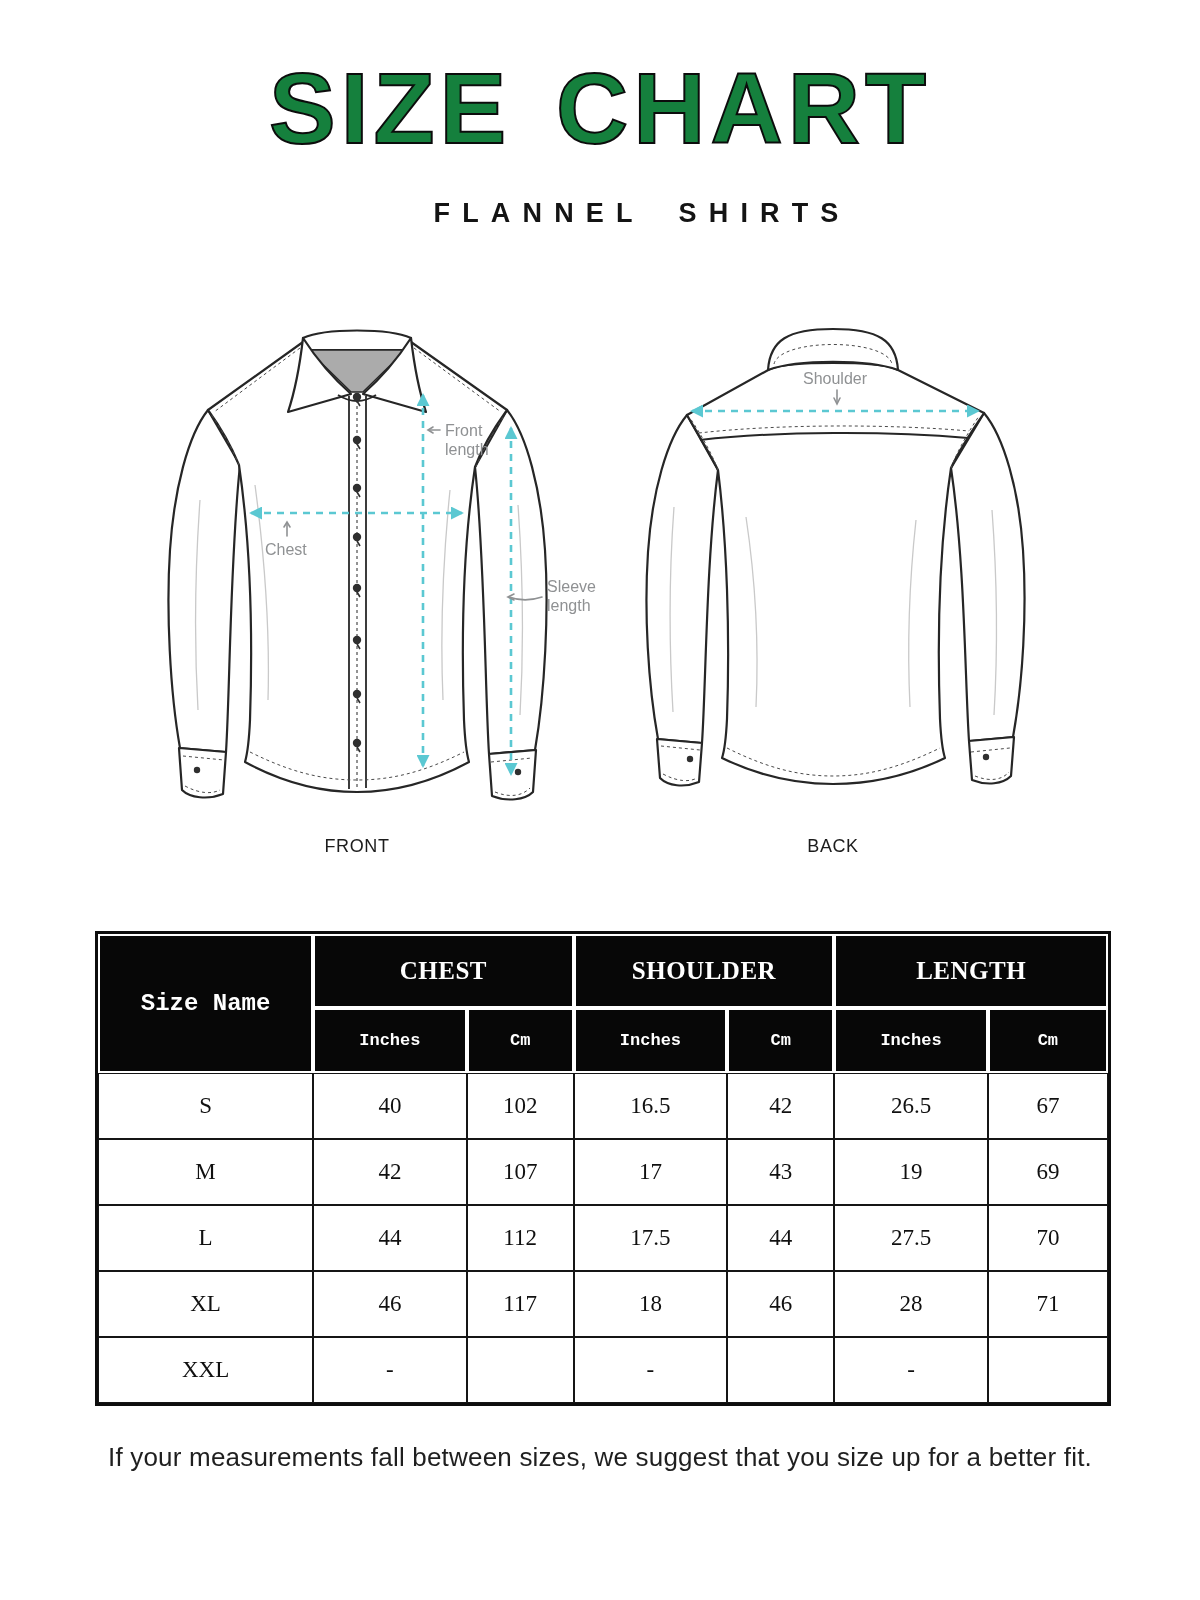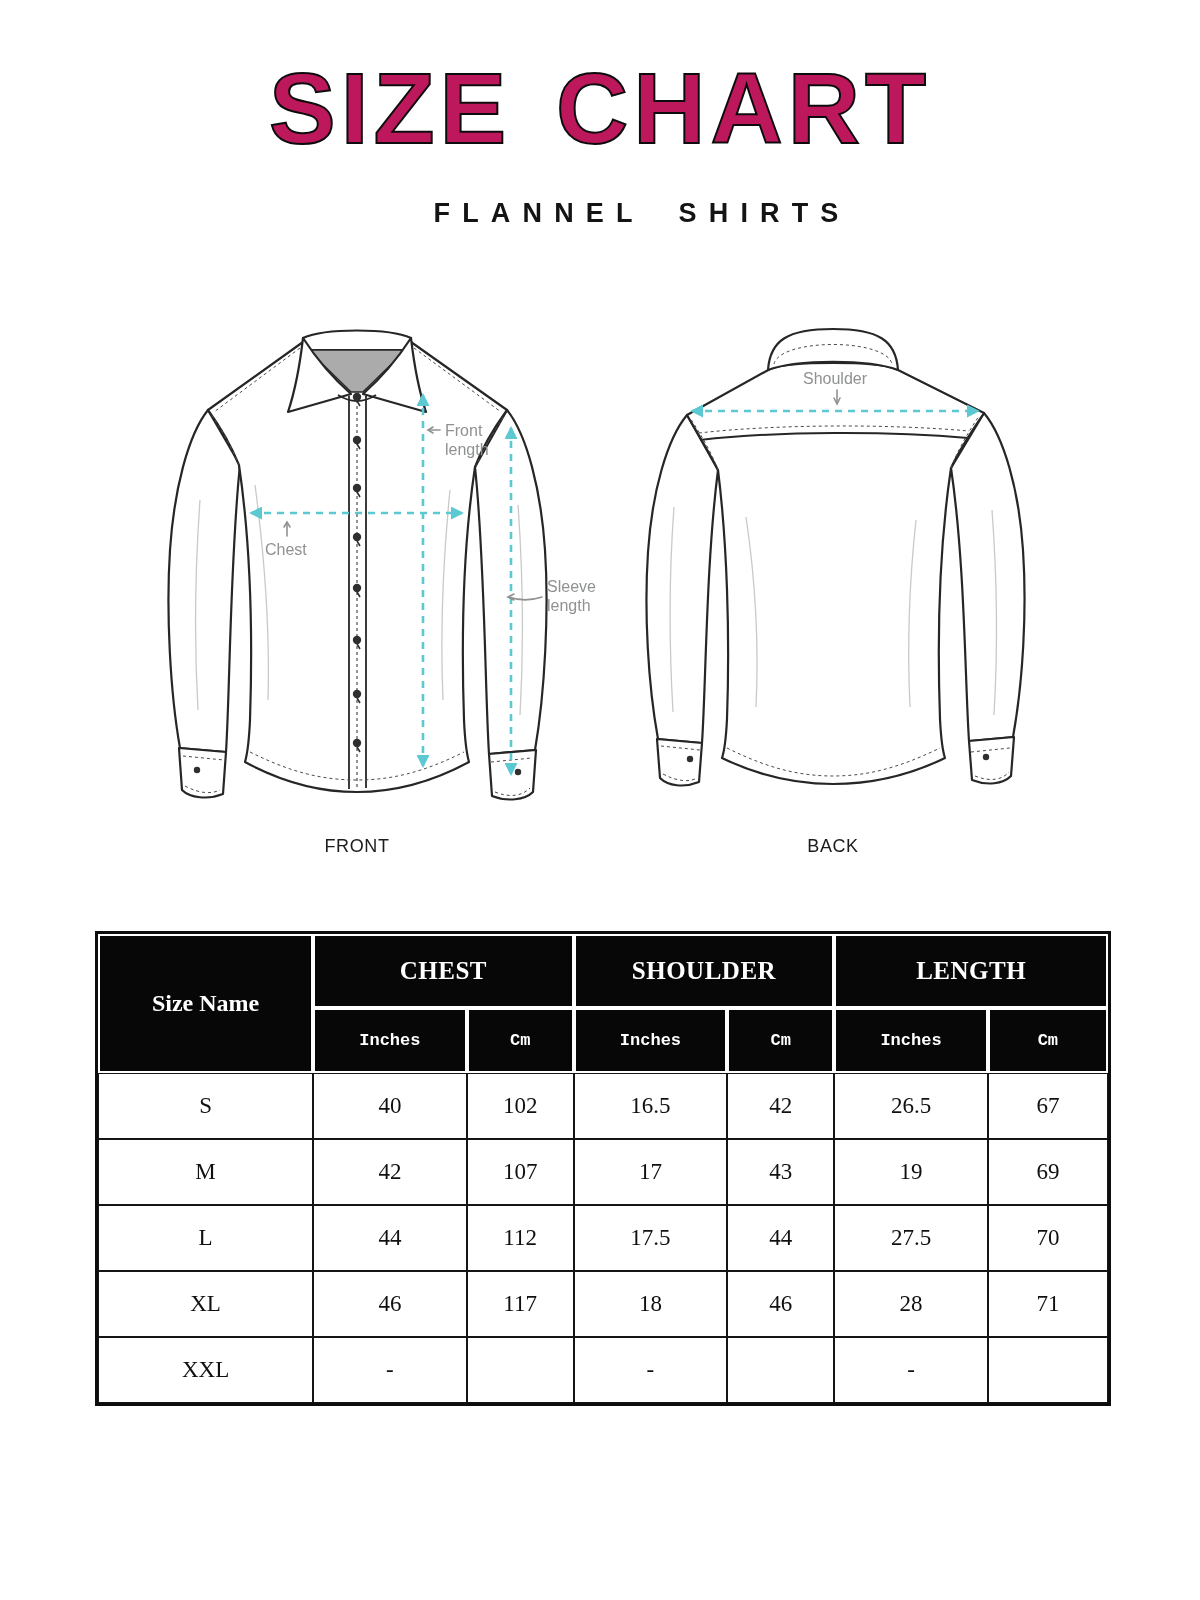--- a/index.html
+++ b/index.html
@@ -4,21 +4,21 @@
 <style>
   html,body{margin:0;padding:0;background:#ffffff;}
   .sheet{
     position:relative;width:1200px;height:1600px;background:#ffffff;overflow:hidden;
     font-family:"Liberation Sans",sans-serif;color:#111;
   }
   
   .title{
     position:absolute;top:56px;left:0;width:100%;
     text-align:center;font-size:100px;line-height:1.05;font-weight:900;
-    letter-spacing:0.05em;word-spacing:0.12em;color:#be185d;
+    letter-spacing:0.05em;word-spacing:0.12em;color:#15803d;
     -webkit-text-stroke:2px #0c0c0c;
   }
   .subtitle{
     position:absolute;top:198px;left:0;width:100%;
     text-align:center;font-size:27px;font-weight:600;
     letter-spacing:0.45em;word-spacing:0.55em;color:#141414;
     text-indent:0.45em; 
     padding-left:36px;
   }
   
@@ -40,21 +40,21 @@
   }
   table.size{
     width:100%;border-collapse:separate;border-spacing:0;table-layout:fixed;
     font-family:"Liberation Serif",serif;
   }
   table.size th{
     background:#070707;color:#ffffff;border:2px solid #ffffff;
     font-weight:bold;text-align:center;vertical-align:middle;
   }
   th.group{height:68px;font-size:25px;letter-spacing:0.5px;}
-  th.sizename{font-size:24px;}
+  th.sizename{font-size:24px;font-family:Liberation Mono, monospace;}
   th.unit{height:59px;font-size:17px;font-family:Liberation Mono, monospace;}
   table.size td{
     background:#ffffff;color:#101010;border:1.5px solid #151515;
     height:62px;text-align:center;vertical-align:middle;font-size:23px;
   }
   
   .footer{
     position:absolute;top:1437px;left:0;width:100%;text-align:center;
     font-size:26px;line-height:41px;color:#1f1f1f;letter-spacing:0.2px;
   }
@@ -291,15 +291,16 @@
           <td>-</td>
           <td></td>
           <td>-</td>
           <td></td>
         </tr>
       </tbody>
     </table>
   </div>
 
   <div class="footer">
+    <div>If your measurements fall between sizes, we suggest that you size up for a better fit.</div>
   </div>
 
 </div>
 
 </body></html>

